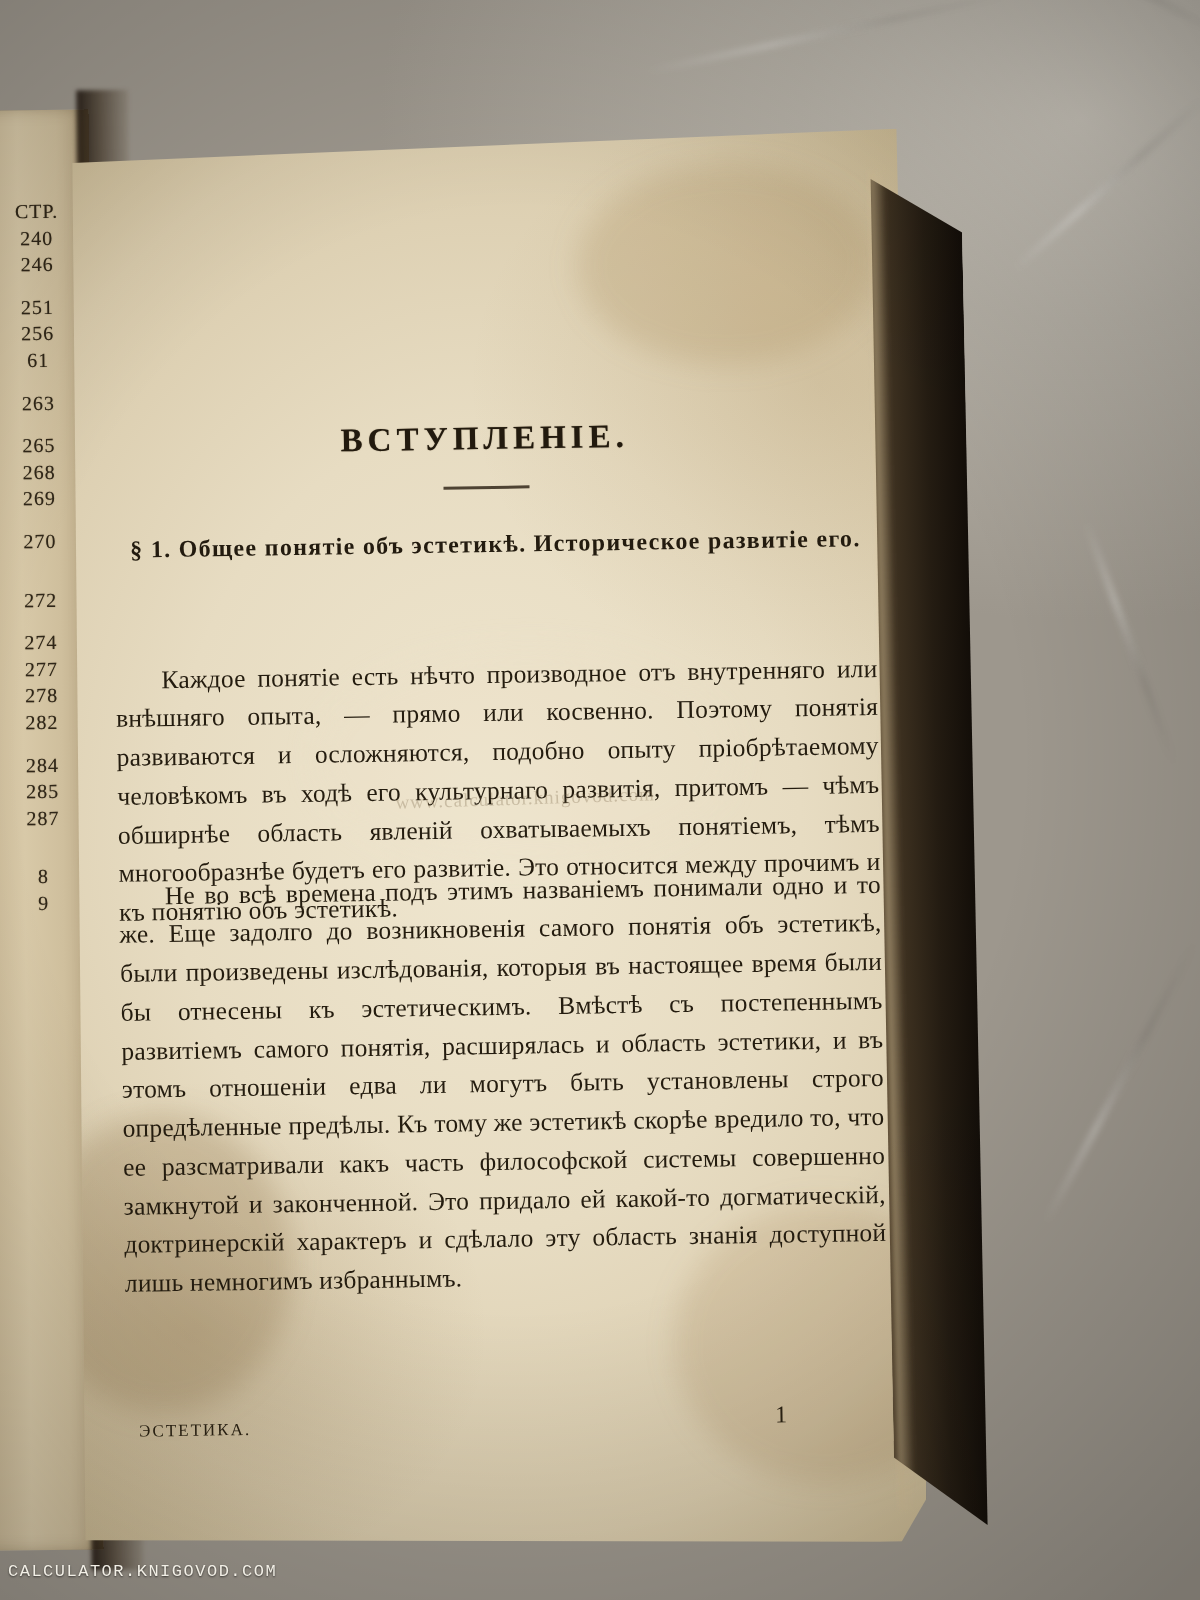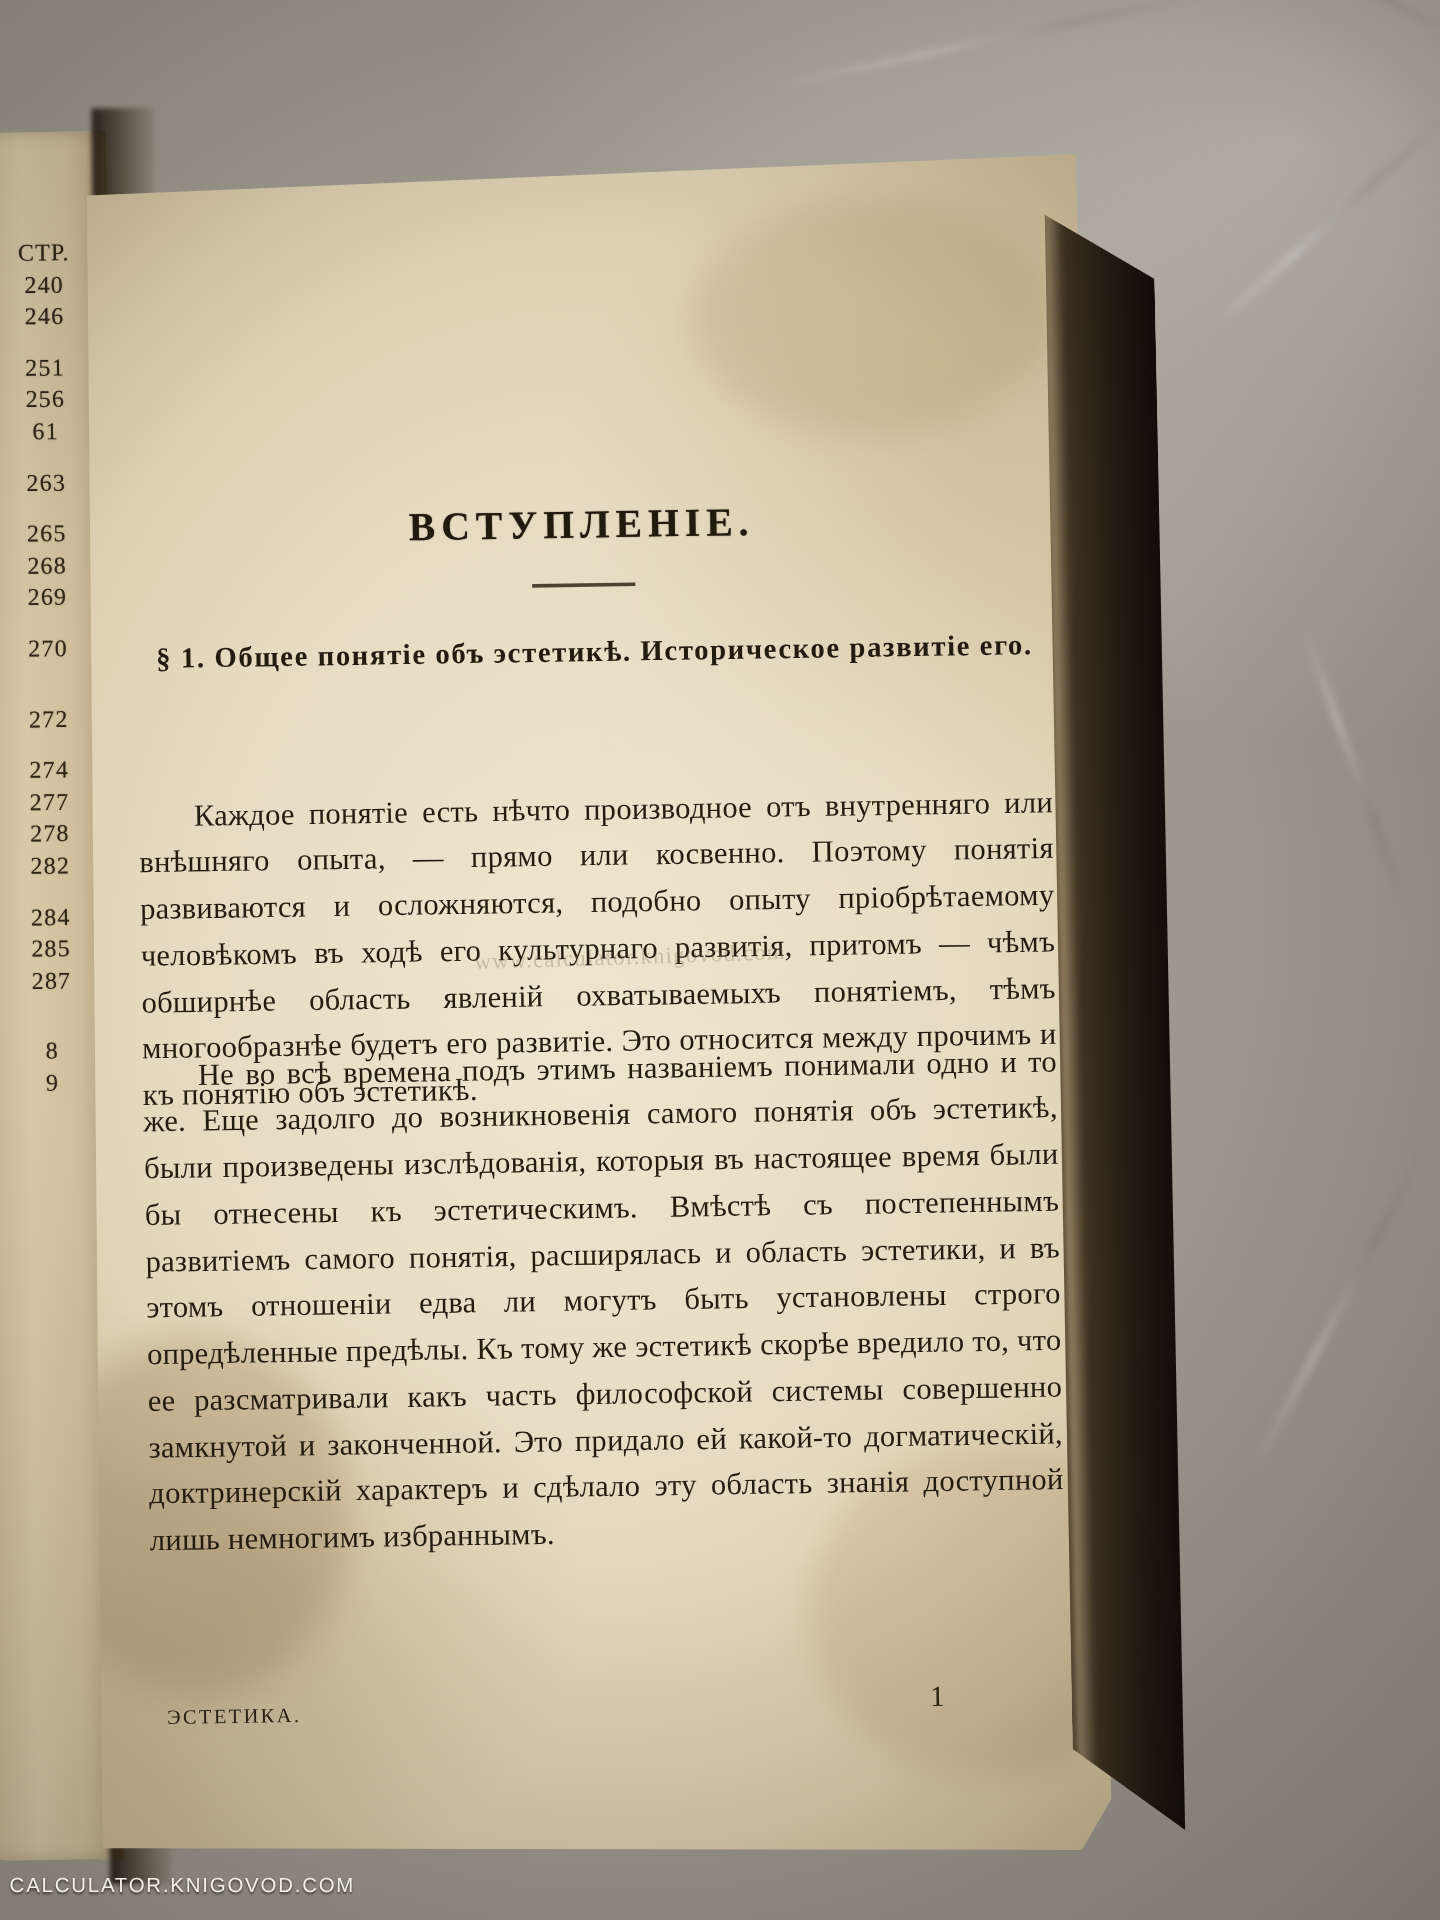--- a/index.html
+++ b/index.html
@@ -217,21 +217,21 @@
     transform: rotate(-1deg);
     white-space: nowrap;
     pointer-events: none;
   }
 
   
   .stamp {
     position: absolute;
     left: 8px;
     top: 1562px;
-    font-family: Liberation Sans, sans-serif;
+    font-family: Liberation Mono, monospace;
     font-size: 17px;
     letter-spacing: 1.5px;
     color: #f2efe6;
     text-shadow: 0 1px 2px rgba(0,0,0,0.6);
   }
 
   
   .vignette {
     position: absolute;
     inset: 0;

